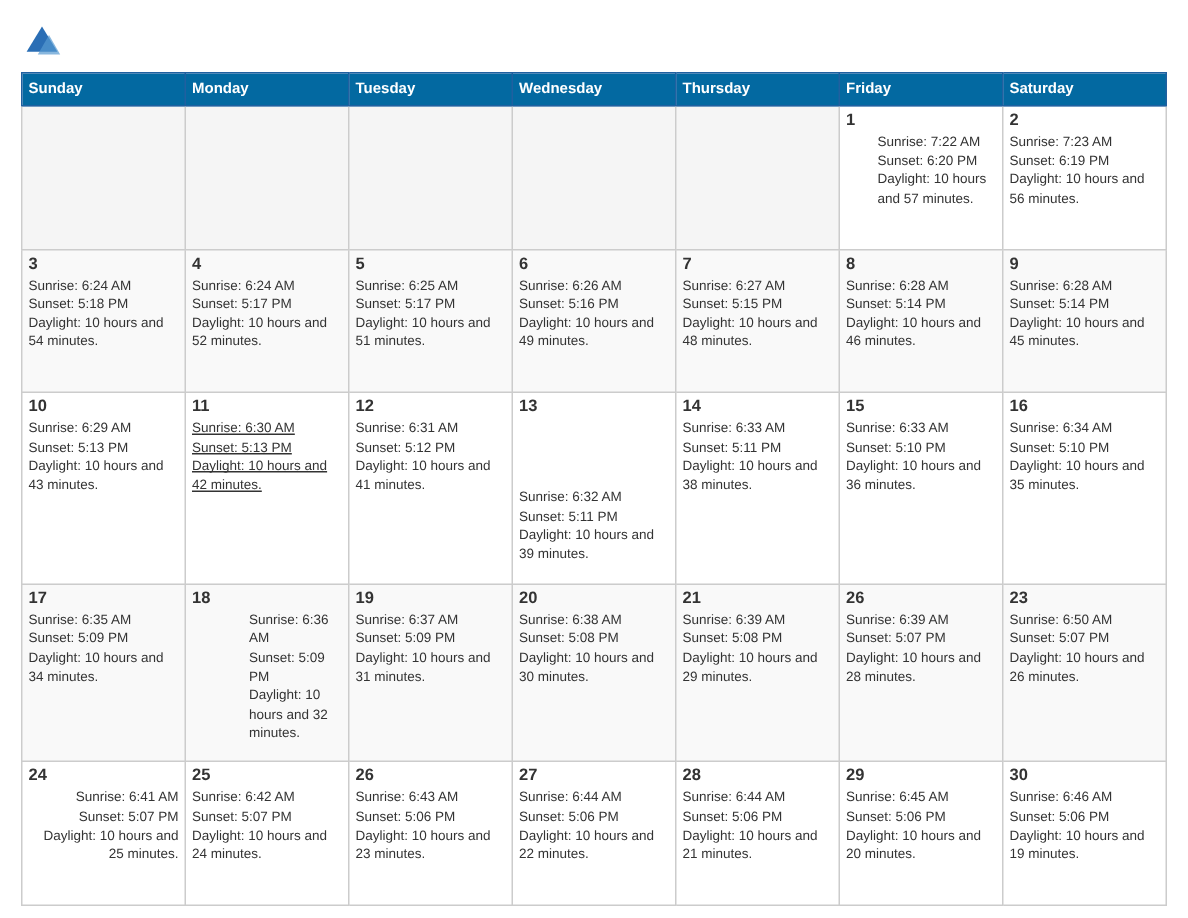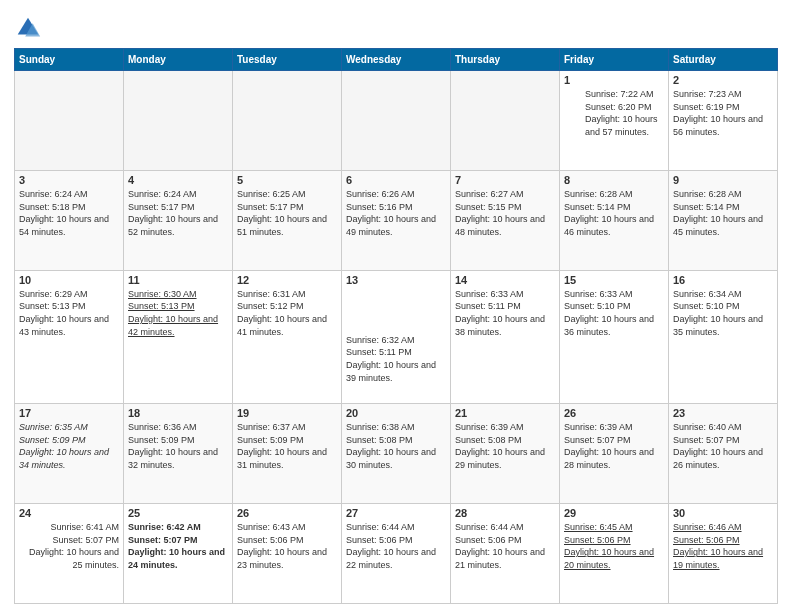--- a/index.html
+++ b/index.html
@@ -237,27 +237,27 @@
           <td>
             <span class="day-num">16</span>
             <div class="day-info" style="white-space: pre-line;">Sunrise: 6:34 AM
 Sunset: 5:10 PM
 Daylight: 10 hours and 35 minutes.</div>
           </td>
         </tr>
         <tr>
           <td>
             <span class="day-num">17</span>
-            <div class="day-info" style="white-space: pre-line; font-style: italic;">Sunrise: 6:35 AM
+            <div class="day-info" style="white-space: pre-line;">Sunrise: 6:35 AM
 Sunset: 5:09 PM
 Daylight: 10 hours and 34 minutes.</div>
           </td>
           <td>
             <span class="day-num">18</span>
-            <div class="day-info" style="white-space: pre-line;">Sunrise: 6:36 AM
+            <div class="day-info" style="white-space: pre-line; margin-left: 38px;">Sunrise: 6:36 AM
 Sunset: 5:09 PM
 Daylight: 10 hours and 32 minutes.</div>
           </td>
           <td>
             <span class="day-num">19</span>
             <div class="day-info" style="white-space: pre-line;">Sunrise: 6:37 AM
 Sunset: 5:09 PM
 Daylight: 10 hours and 31 minutes.</div>
           </td>
           <td>
@@ -273,35 +273,35 @@
 Daylight: 10 hours and 29 minutes.</div>
           </td>
           <td>
             <span class="day-num">26</span>
             <div class="day-info" style="white-space: pre-line;">Sunrise: 6:39 AM
 Sunset: 5:07 PM
 Daylight: 10 hours and 28 minutes.</div>
           </td>
           <td>
             <span class="day-num">23</span>
-            <div class="day-info" style="white-space: pre-line;">Sunrise: 6:40 AM
+            <div class="day-info" style="white-space: pre-line;">Sunrise: 6:50 AM
 Sunset: 5:07 PM
 Daylight: 10 hours and 26 minutes.</div>
           </td>
         </tr>
         <tr>
           <td>
             <span class="day-num">24</span>
             <div class="day-info" style="white-space: pre-line; text-align: right;">Sunrise: 6:41 AM
 Sunset: 5:07 PM
 Daylight: 10 hours and 25 minutes.</div>
           </td>
           <td>
             <span class="day-num">25</span>
-            <div class="day-info" style="white-space: pre-line; font-weight: bold;">Sunrise: 6:42 AM
+            <div class="day-info" style="white-space: pre-line;">Sunrise: 6:42 AM
 Sunset: 5:07 PM
 Daylight: 10 hours and 24 minutes.</div>
           </td>
           <td>
             <span class="day-num">26</span>
             <div class="day-info" style="white-space: pre-line;">Sunrise: 6:43 AM
 Sunset: 5:06 PM
 Daylight: 10 hours and 23 minutes.</div>
           </td>
           <td>
@@ -311,26 +311,26 @@
 Daylight: 10 hours and 22 minutes.</div>
           </td>
           <td>
             <span class="day-num">28</span>
             <div class="day-info" style="white-space: pre-line;">Sunrise: 6:44 AM
 Sunset: 5:06 PM
 Daylight: 10 hours and 21 minutes.</div>
           </td>
           <td>
             <span class="day-num">29</span>
-            <div class="day-info" style="white-space: pre-line; text-decoration: underline;">Sunrise: 6:45 AM
+            <div class="day-info" style="white-space: pre-line;">Sunrise: 6:45 AM
 Sunset: 5:06 PM
 Daylight: 10 hours and 20 minutes.</div>
           </td>
           <td>
             <span class="day-num">30</span>
-            <div class="day-info" style="white-space: pre-line; text-decoration: underline;">Sunrise: 6:46 AM
+            <div class="day-info" style="white-space: pre-line;">Sunrise: 6:46 AM
 Sunset: 5:06 PM
 Daylight: 10 hours and 19 minutes.</div>
           </td>
         </tr>
       </tbody>
   </table>
 </div>
 
 </body></html>

